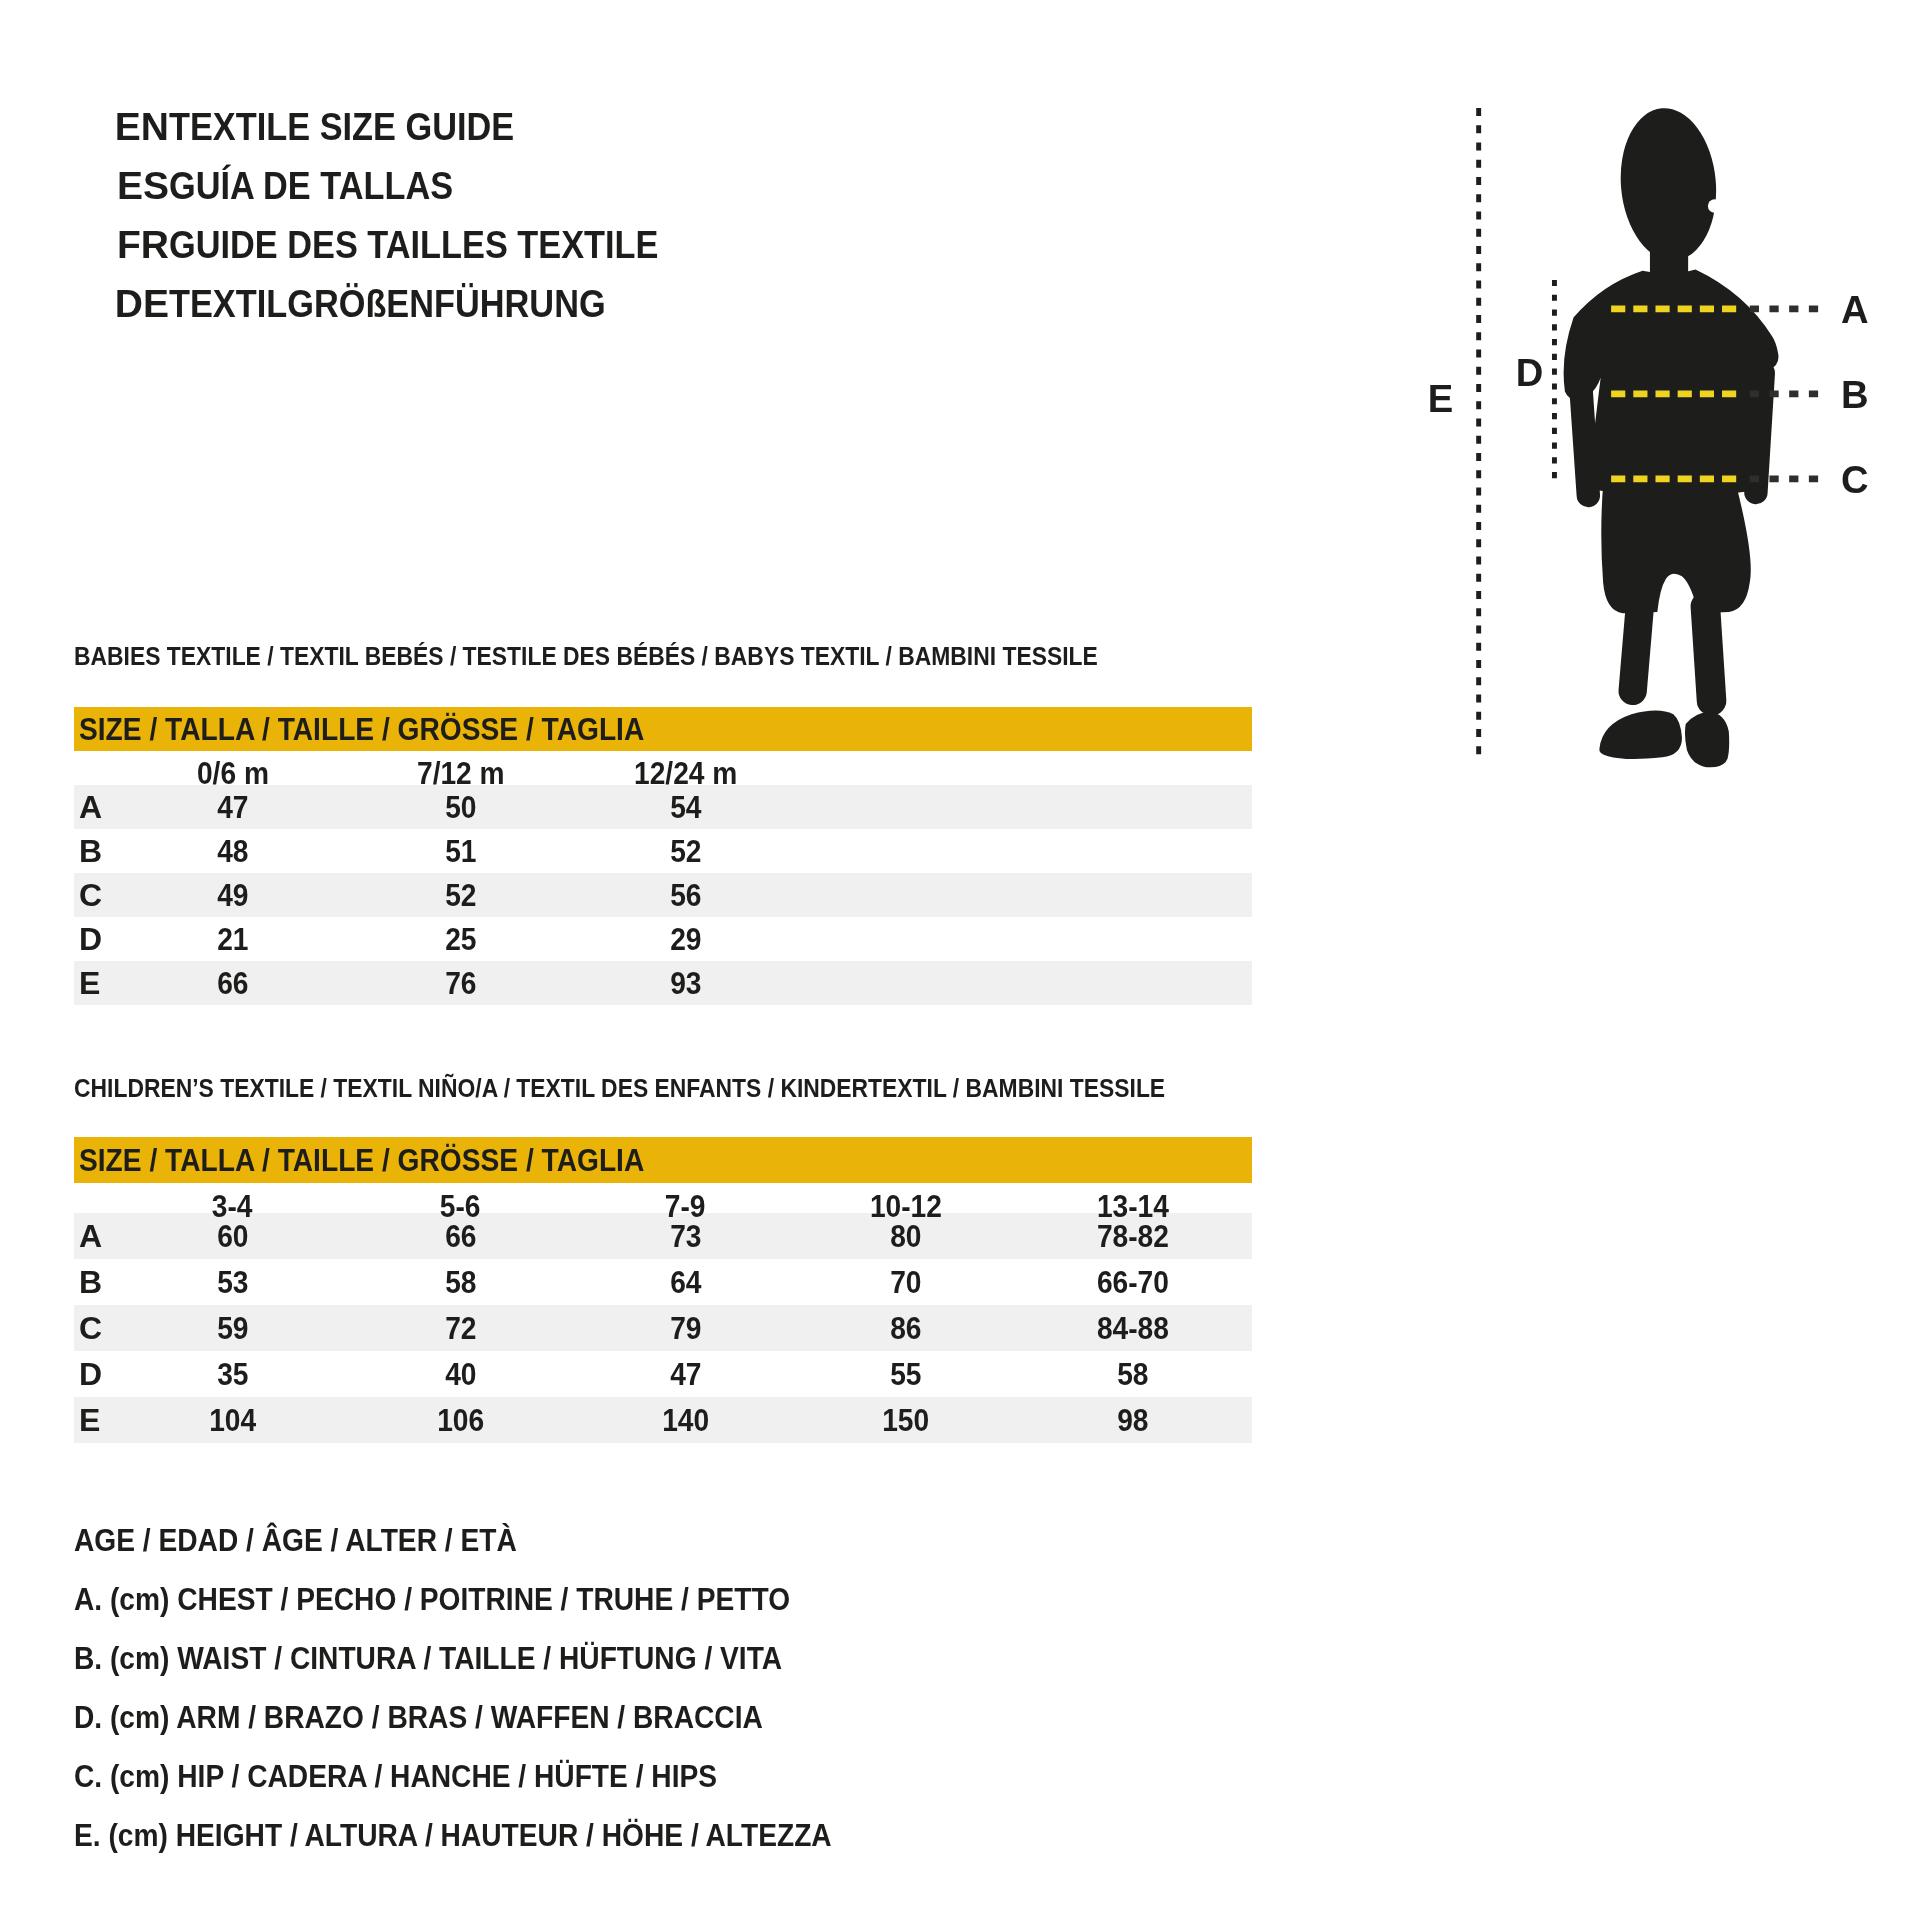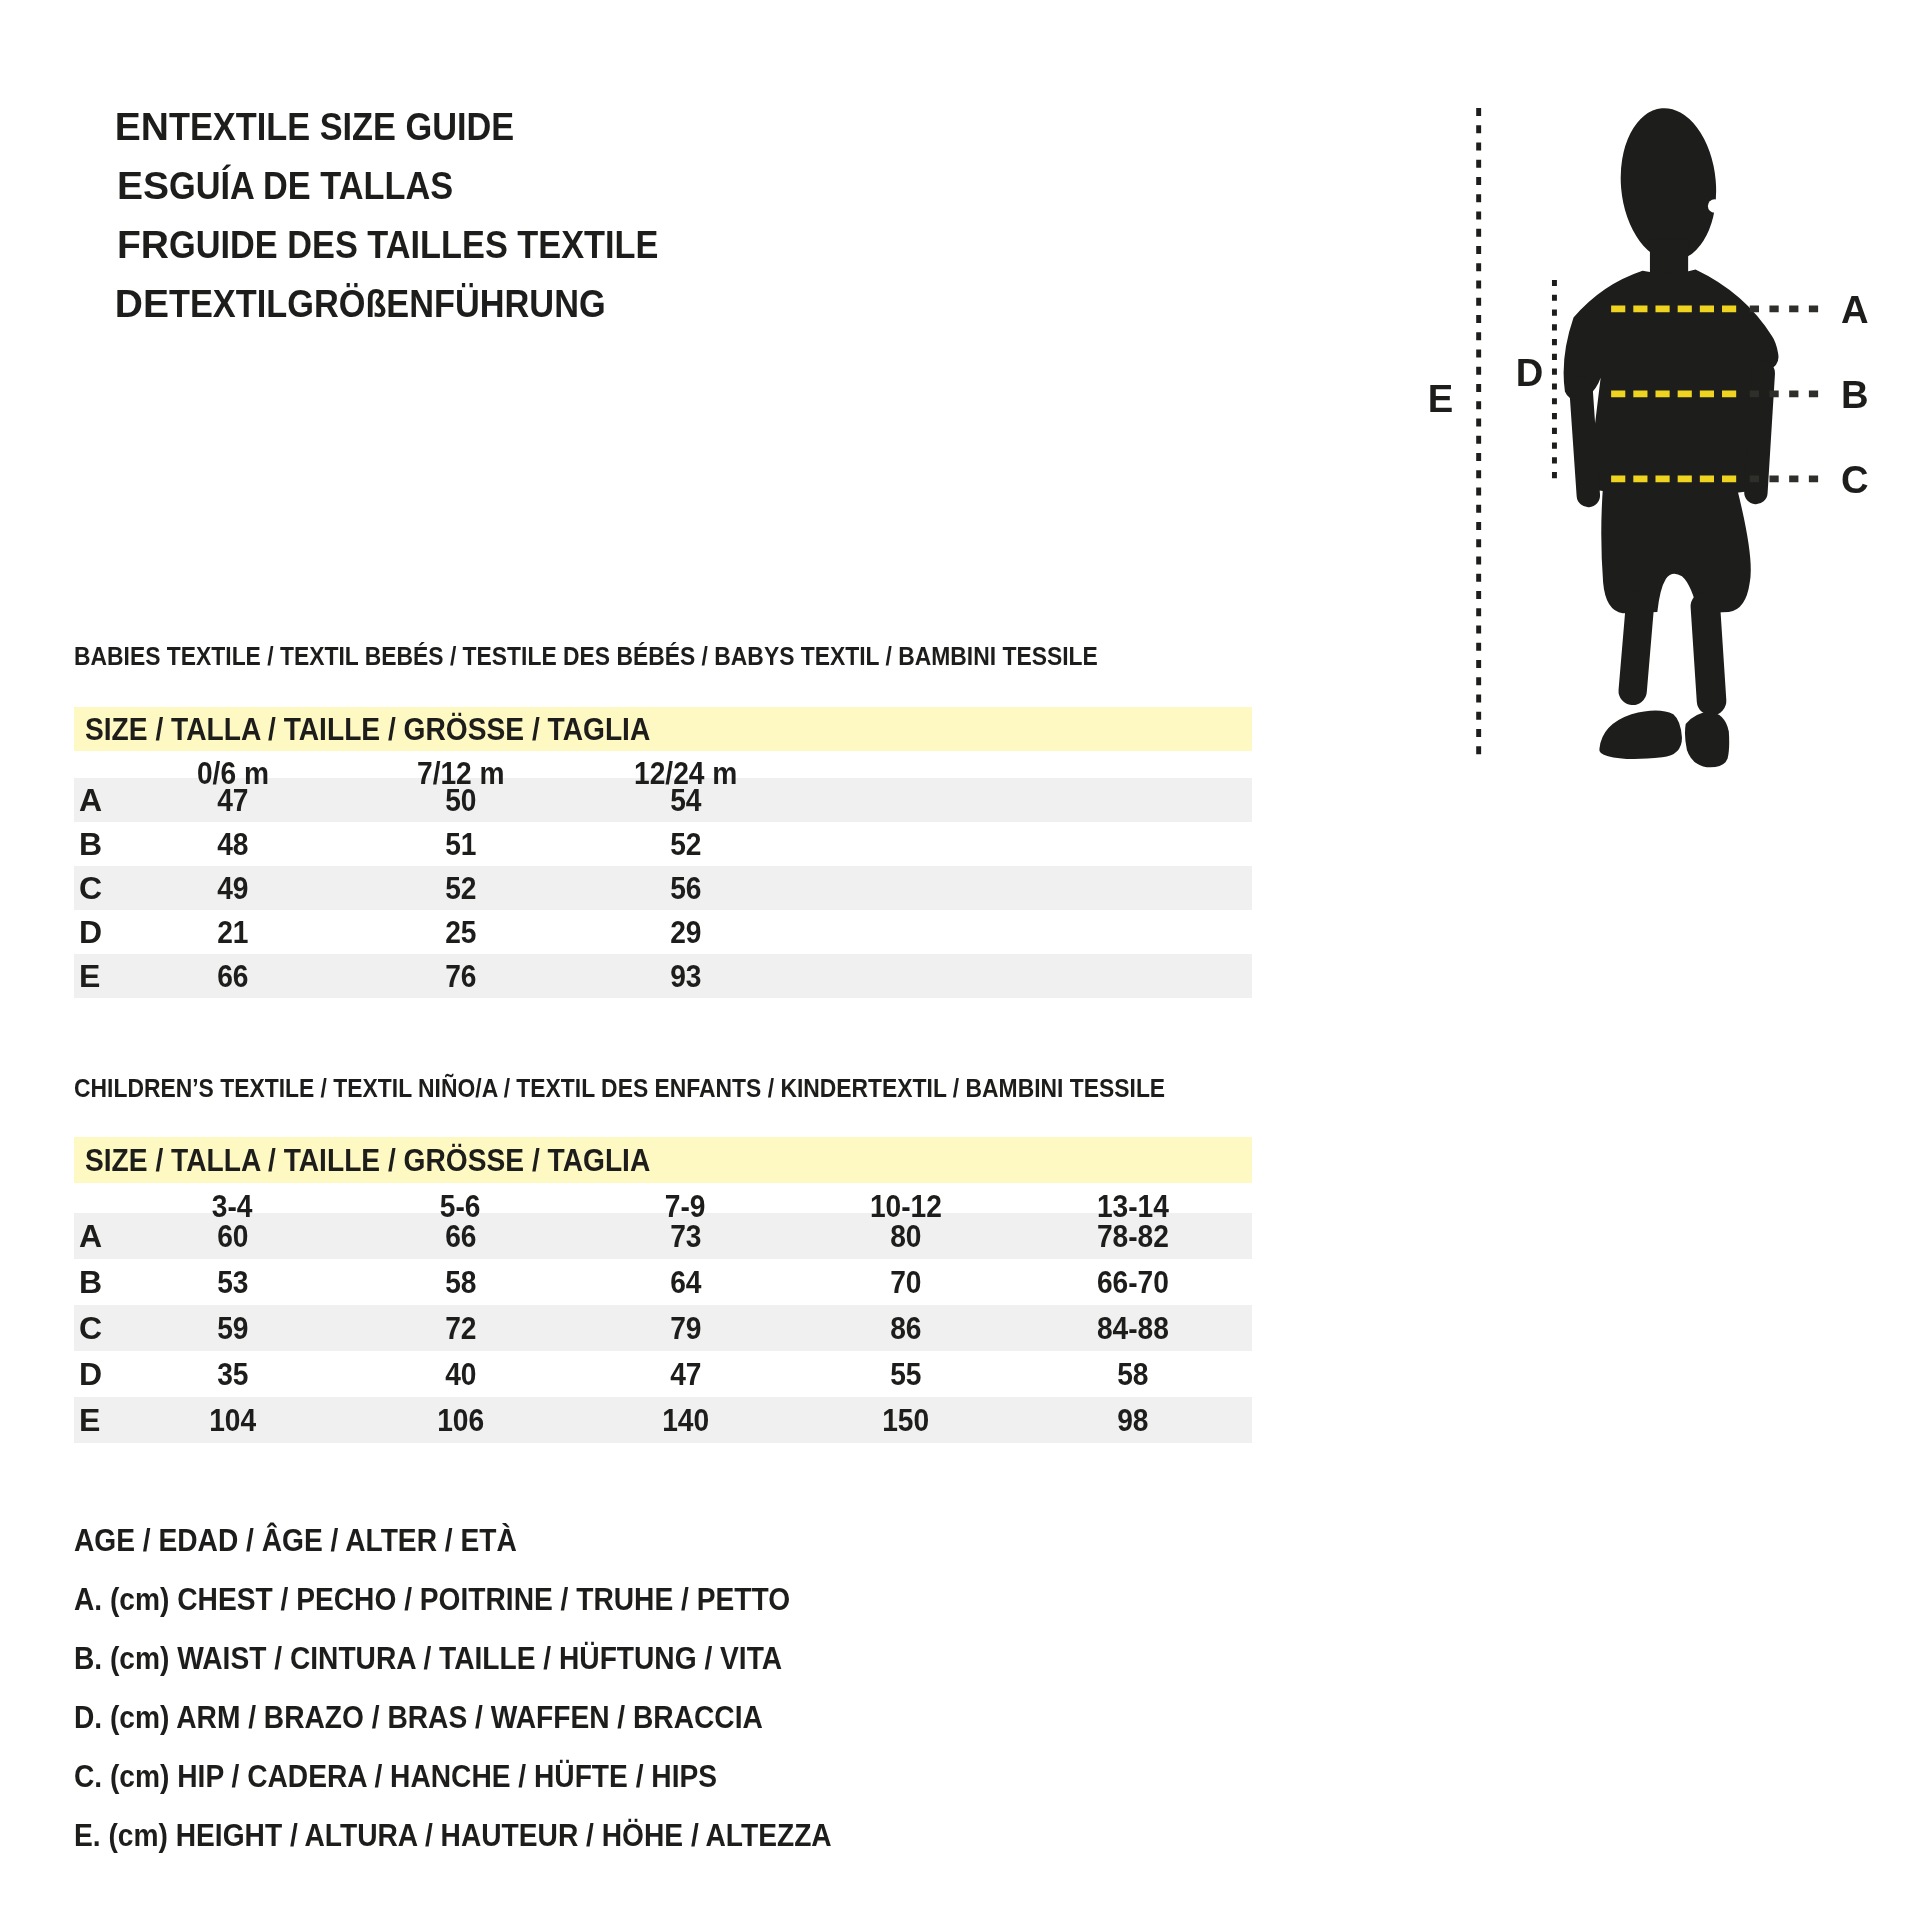--- a/index.html
+++ b/index.html
@@ -22,26 +22,26 @@
 
   
   .sec-title{position:absolute;left:74px;font-size:26px;height:43px;line-height:43px;}
   #babies-title{top:635px;}
   #children-title{top:1067px;}
 
   
   .tbl{position:absolute;left:74px;width:1178px;}
   #babies-table{top:707px;}
   #children-table{top:1137px;}
-  .bar{background:#fef9c3;padding-left:11px;font-size:32px;}
+  .bar{background:#eab308;padding-left:5px;font-size:32px;}
   #babies-table .bar{height:44px;line-height:44px;}
   #children-table .bar{height:46px;line-height:46px;}
   .grid-b{display:grid;grid-template-columns:43px 231px 225px 225px 1fr;}
   .grid-c{display:grid;grid-template-columns:43px 231px 225px 225px 216px 1fr;}
-  #babies-table .hrow{height:27px;line-height:45px;font-size:32px;}
+  #babies-table .hrow{height:34px;line-height:45px;font-size:32px;}
   #children-table .hrow{height:30px;line-height:46px;font-size:32px;}
   #babies-table .drow{height:44px;line-height:44px;font-size:32px;}
   #children-table .drow{height:46px;line-height:46px;font-size:32px;}
   .cell{text-align:center;}
   .lcell{padding-left:5px;text-align:left;}
   .striped{background:#f0f0f0;}
 
   
   .legend{position:absolute;left:74px;top:1511px;}
   .legend-line{height:59px;line-height:59px;font-size:32px;}

